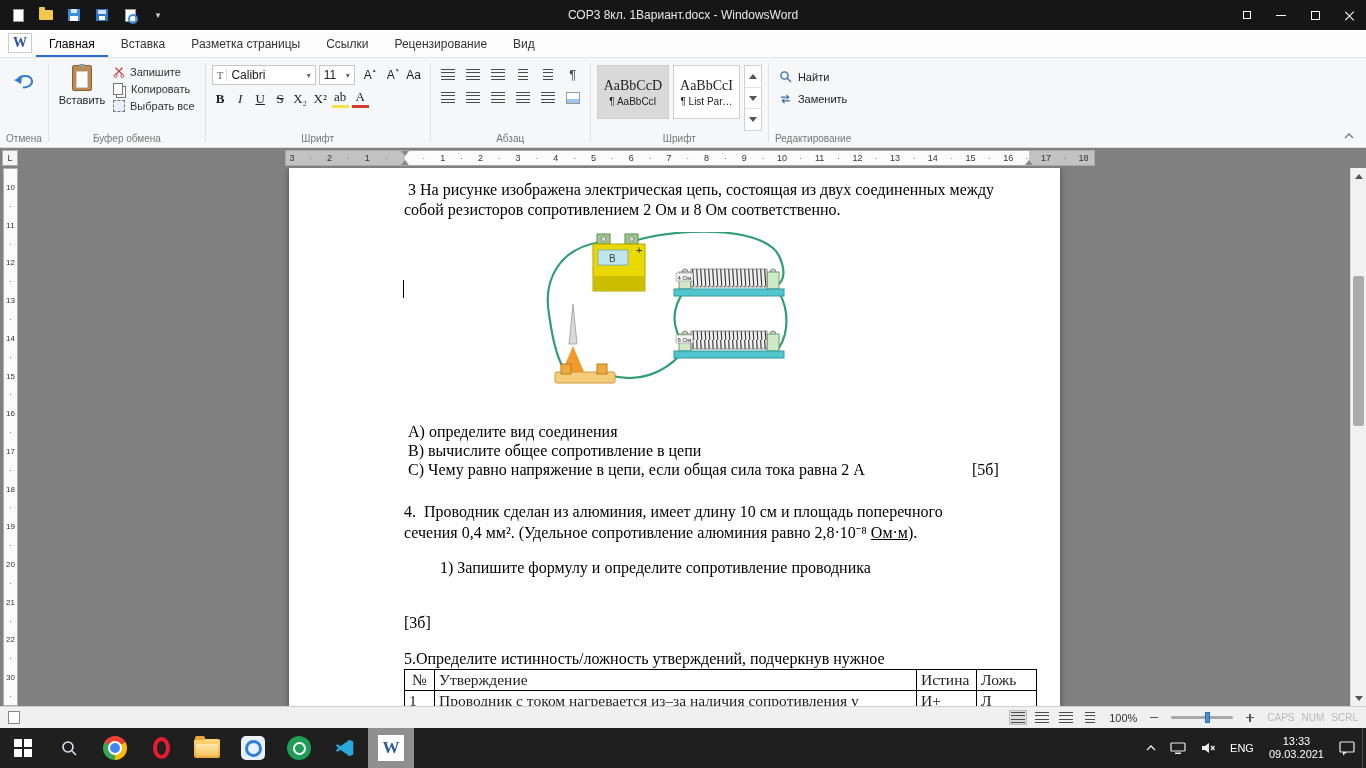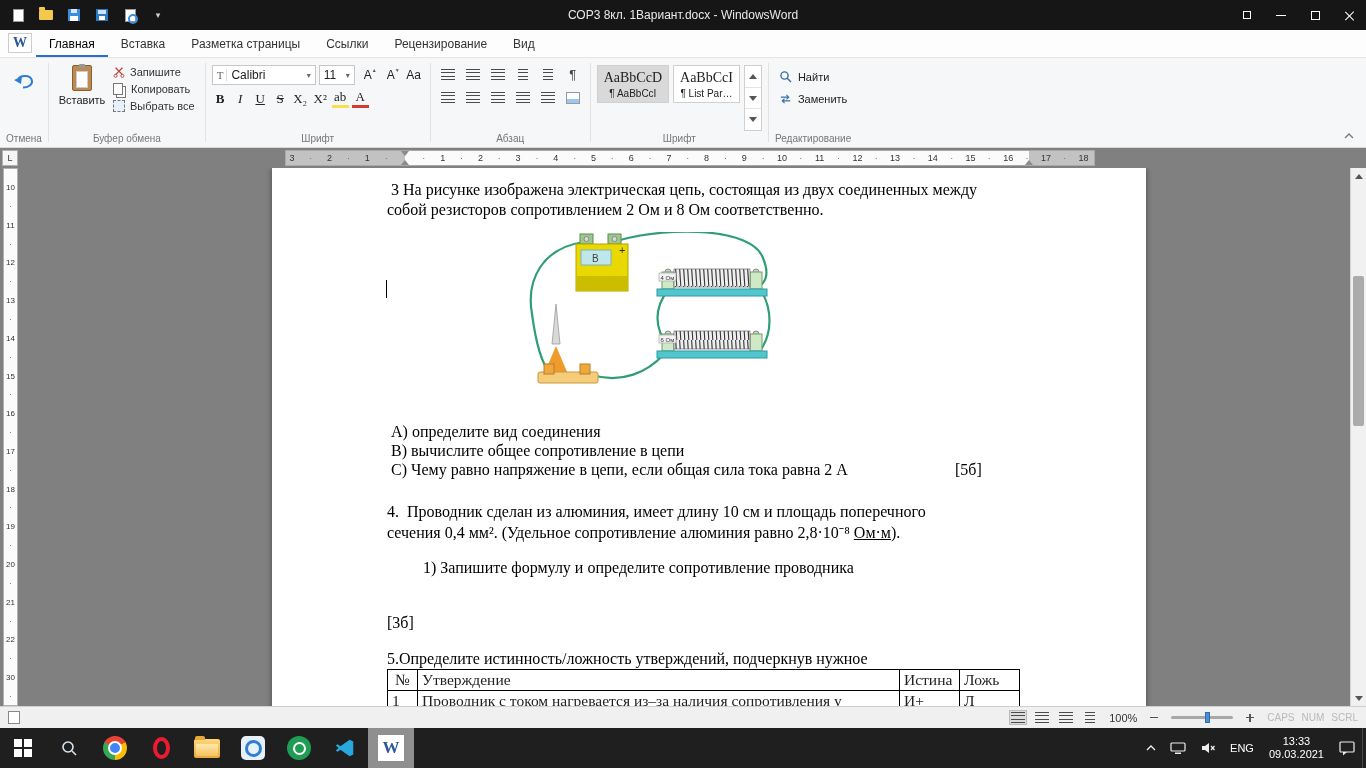--- a/index.html
+++ b/index.html
@@ -74,21 +74,21 @@
 .fhl{border-bottom:3px solid #f7e14a;line-height:1.1}
 .fcol{border-bottom:3px solid #d23b2e;line-height:1.1}
 
 .pbtn{width:22px;height:19px;display:grid;place-items:center}
 .ic-lines{width:14px;height:11px;background:repeating-linear-gradient(to bottom,#4a4a4a 0 1px,transparent 1px 3.4px)}
 .ic-lines.narrow{width:10px}
 .ic-fill{width:14px;height:12px;border:1px solid #999;background:linear-gradient(#fff 65%,#9ec7ef 65%)}
 .pil{font-size:13px;color:#444}
 
 .styleswrap{display:flex;gap:4px;padding-top:3px;align-items:stretch}
-.stylecard{height:38px;border:1px solid #cfcfcf;background:#fff;display:flex;flex-direction:column;align-items:center;justify-content:center;gap:2px;padding:0 6px}
+.stylecard{height:54px;border:1px solid #cfcfcf;background:#fff;display:flex;flex-direction:column;align-items:center;justify-content:center;gap:2px;padding:0 6px}
 .stylecard.selected{background:#d9d9d9}
 .stylecard .preview{font-family:"Liberation Serif",serif;font-size:14px;white-space:nowrap}
 .stylecard .sname{font-size:10px;color:#222;white-space:nowrap}
 .stylearrows{display:flex;flex-direction:column;border:1px solid #cfcfcf;background:#fff}
 .sarrow{width:16px;flex:1;display:grid;place-items:center;border-bottom:1px solid #e4e4e4}
 .sarrow:last-child{border-bottom:none}
 
 .eg{display:flex;flex-direction:column;gap:6px;padding-top:6px}
 .ebtn{display:flex;align-items:center;gap:6px;font-size:11px;color:#222;padding:2px 4px}
 
@@ -106,21 +106,21 @@
 .mk-hang{position:absolute;left:115px;bottom:0;border-left:4px solid transparent;border-right:4px solid transparent;border-bottom:5px solid #8a8a8a}
 .mk-right{position:absolute;left:739px;bottom:0;border-left:4px solid transparent;border-right:4px solid transparent;border-bottom:5px solid #8a8a8a}
 
 
 .workspace{flex:1;position:relative;background:#808080;overflow:hidden}
 .vruler{position:absolute;left:0;top:0;bottom:0;width:22px}
 .vstrip{position:absolute;left:3px;top:0;bottom:0;width:15px;background:#fbfbfb;border:1px solid #b0b0b0}
 .vnum{position:absolute;left:0;width:100%;text-align:center;font-size:8px;color:#333;transform:translateY(-50%)}
 .vdot{position:absolute;left:0;width:100%;text-align:center;font-size:8px;color:#666;transform:translateY(-50%)}
 .docarea{position:absolute;left:22px;top:0;bottom:0;right:16px;overflow:hidden}
-.page{position:absolute;left:250px;top:0;width:874px;height:560px;background:#fff;box-shadow:0 0 6px rgba(0,0,0,.4)}
+.page{position:absolute;left:267px;top:0;width:771px;height:560px;background:#fff;box-shadow:0 0 6px rgba(0,0,0,.4)}
 .tline{position:absolute;font-family:"Liberation Serif",serif;font-size:16px;line-height:20px;white-space:pre;color:#000}
 .spell-u{text-decoration:underline}
 .txtcaret{position:absolute;left:114px;top:112px;width:1.4px;height:18px;background:#000}
 .circuit{position:absolute;left:250px;top:64px}
 .wire{fill:none;stroke:#2f9e74;stroke-width:2.2;stroke-linecap:round}
 .dtable{position:absolute;left:115px;top:501px;border-collapse:collapse;font-family:"Liberation Serif",serif;font-size:15.5px}
 .dtable th,.dtable td{border:1px solid #000;padding:0 4px;height:21px;font-weight:normal;text-align:left;white-space:nowrap}
 .dtable th.c,.dtable td.c{text-align:center}
 .vscroll{position:absolute;right:0;top:0;bottom:0;width:16px;background:#f1f1f1;border-left:1px solid #d5d5d5}
 .sarr{position:absolute;left:0;right:0;height:16px;display:grid;place-items:center}

